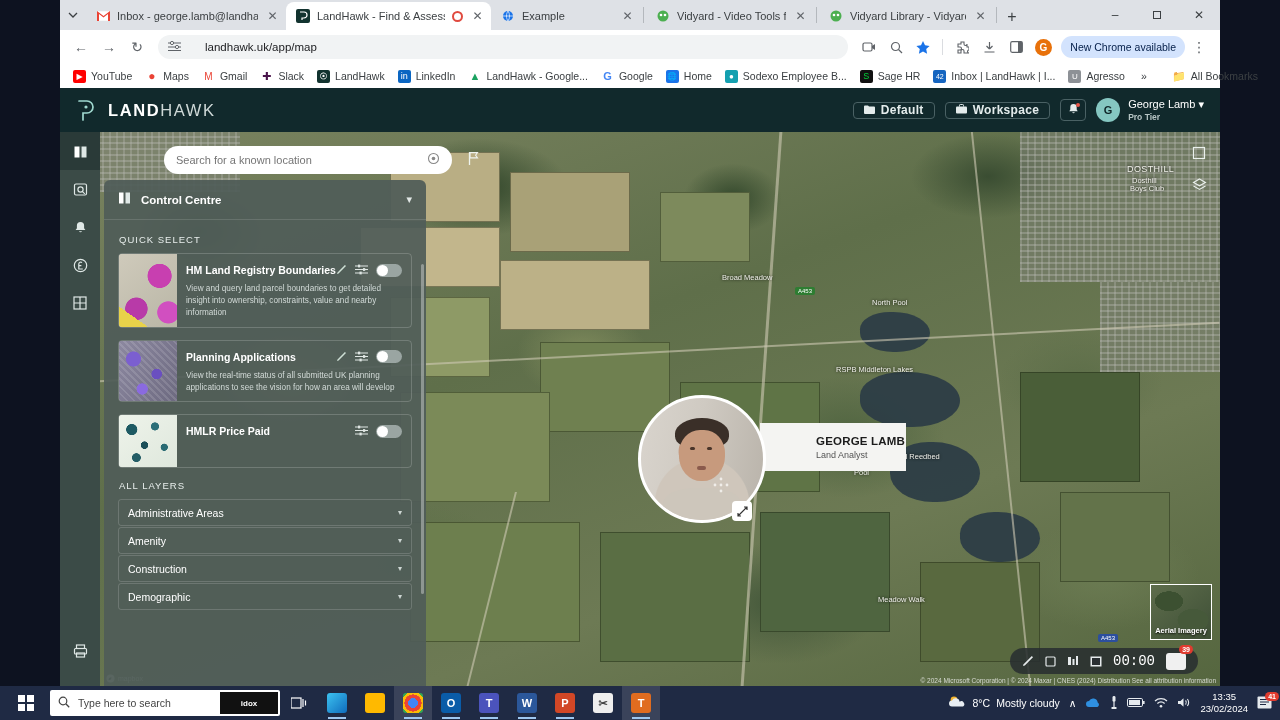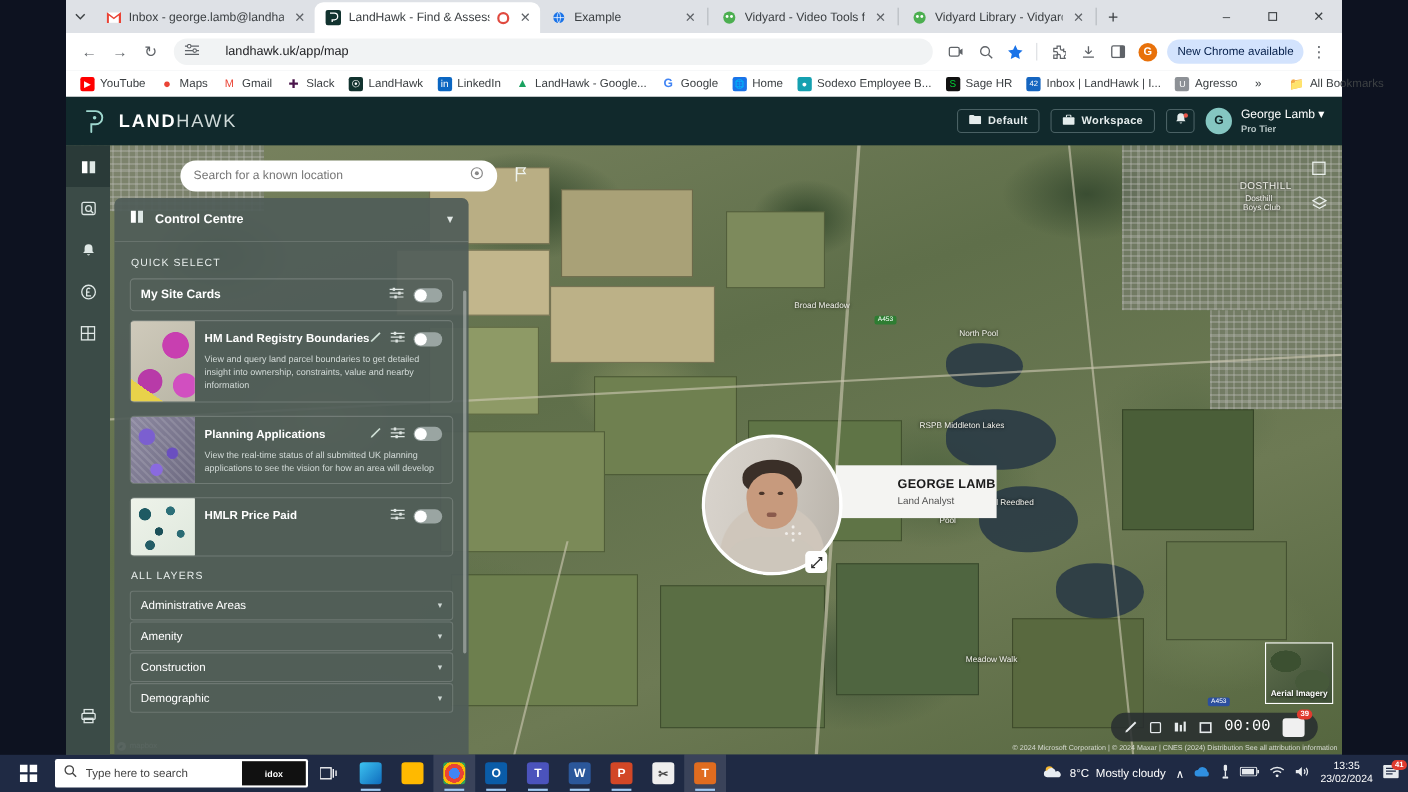--- a/index.html
+++ b/index.html
@@ -52,21 +52,21 @@
 
   
   .app { position: absolute; left: 60px; top: 88px; width: 1160px; height: 598px; background: #0f2427; overflow: hidden; }
   .app-header { height: 44px; background: #11292c; display: flex; align-items: center; padding: 0 16px; position: relative; z-index: 30; }
   .brand { display: flex; align-items: center; gap: 10px; }
   .brand .logo { width: 22px; height: 24px; }
   .brand .name { font-size: 16.5px; letter-spacing: 1.6px; color: #e9eeee; }
   .brand .name b { font-weight: bold; color: #fff; }
   .brand .name span.light { font-weight: normal; color: #cfd9d8; }
   .hdr-right { margin-left: auto; display: flex; align-items: center; gap: 10px; }
-  .hdr-btn { height: 22px; border: 1px solid #4a6164; border-radius: 4px; color: #e4ecec; font-size: 10px;
+  .hdr-btn { height: 17px; border: 1px solid #4a6164; border-radius: 4px; color: #e4ecec; font-size: 12px;
              display: flex; align-items: center; gap: 6px; padding: 0 10px; font-weight: bold; letter-spacing: .3px; }
   .bell-btn { width: 26px; height: 22px; border: 1px solid #4a6164; border-radius: 4px; display: flex;
               align-items: center; justify-content: center; position: relative; }
   .bell-dot { position: absolute; top: 3px; right: 5px; width: 4px; height: 4px; background: #e8574a; border-radius: 50%; }
   .user { display: flex; align-items: center; gap: 8px; }
   .user .ava { width: 24px; height: 24px; border-radius: 50%; background: #85c6c1; color: #0f2427; font-size: 11px;
                display: flex; align-items: center; justify-content: center; font-weight: bold; }
   .user .uname { font-size: 11px; color: #fff; line-height: 1.25; }
   .user .utier { font-size: 8.5px; color: #b6c4c4; line-height: 1.25; font-weight: bold; }
 
@@ -524,21 +524,21 @@
 
       <div class="road" style="left:700px;top:0px;width:3px;height:554px;transform:skewX(-4deg);"></div>
       <div class="road" style="left:0px;top:220px;width:1160px;height:2px;transform:rotate(-3deg);"></div>
       <div class="road" style="left:940px;top:0px;width:2px;height:554px;transform:skewX(6deg);"></div>
       <div class="road" style="left:430px;top:360px;width:2px;height:200px;transform:skewX(-14deg);"></div>
 
       <div class="map-label big" style="left:1067px;top:32px;">DOSTHILL</div>
       <div class="map-label" style="left:1072px;top:44px;">Dosthill</div>
       <div class="map-label" style="left:1070px;top:52px;">Boys Club</div>
       <div class="map-label" style="left:812px;top:166px;">North Pool</div>
-      <div class="map-label" style="left:776px;top:233px;margin-top:17px;">RSPB Middleton Lakes</div>
+      <div class="map-label" style="left:776px;top:233px;">RSPB Middleton Lakes</div>
       <div class="map-label" style="left:792px;top:320px;">Fisher's</div>
       <div class="map-label" style="left:796px;top:328px;">Mill</div>
       <div class="map-label" style="left:794px;top:336px;">Pool</div>
       <div class="map-label" style="left:836px;top:320px;">Mill Reedbed</div>
       <div class="map-label" style="left:818px;top:463px;">Meadow Walk</div>
       <div class="map-label" style="left:662px;top:141px;">Broad Meadow</div>
       <div class="road-badge" style="left:735px;top:155px;">A453</div>
       <div class="road-badge blue" style="left:1038px;top:502px;">A453</div>
 
       <div class="rail">
@@ -609,36 +609,20 @@
                 <path d="M6.5 1v12" stroke="#505c58" stroke-width="1"></path>
               </svg>
           </span>
           <span class="ptitle">Control Centre</span>
           <span class="chev">▾</span>
         </div>
 
         <div class="panel-body">
           <div class="sec-label">QUICK SELECT</div>
 
-          <div class="qs-row">
-            <span class="lbl">My Site Cards</span>
-            <span class="ctrls">
-              <span>
-                <svg width="13" height="11" viewBox="0 0 13 11">
-                    <path d="M0 2h13M0 5.5h13M0 9h13" stroke="#dfe6e3" stroke-width="1.1"></path>
-                    <rect x="3" y=".6" width="2.2" height="2.8" fill="#dfe6e3"></rect>
-                    <rect x="8" y="4.1" width="2.2" height="2.8" fill="#dfe6e3"></rect>
-                    <rect x="4.5" y="7.6" width="2.2" height="2.8" fill="#dfe6e3"></rect>
-                  </svg>
-              </span>
-              <span class="toggle">
-                  <span class="knob"></span>
-                </span>
-            </span>
-          </div>
 
           <div class="layer-card">
             <div class="thumb t1"></div>
             <div class="lc-body">
               <div class="lc-top">
                 <span class="lc-title">HM Land Registry Boundaries</span>
                 <span class="lc-ctrls">
                   <span>
                     <svg width="11" height="11" viewBox="0 0 11 11">
                         <path d="M1 10l1.6-.5L10 2.1 8.9 1 1.5 8.4z" fill="#cfe0d6"></path>

